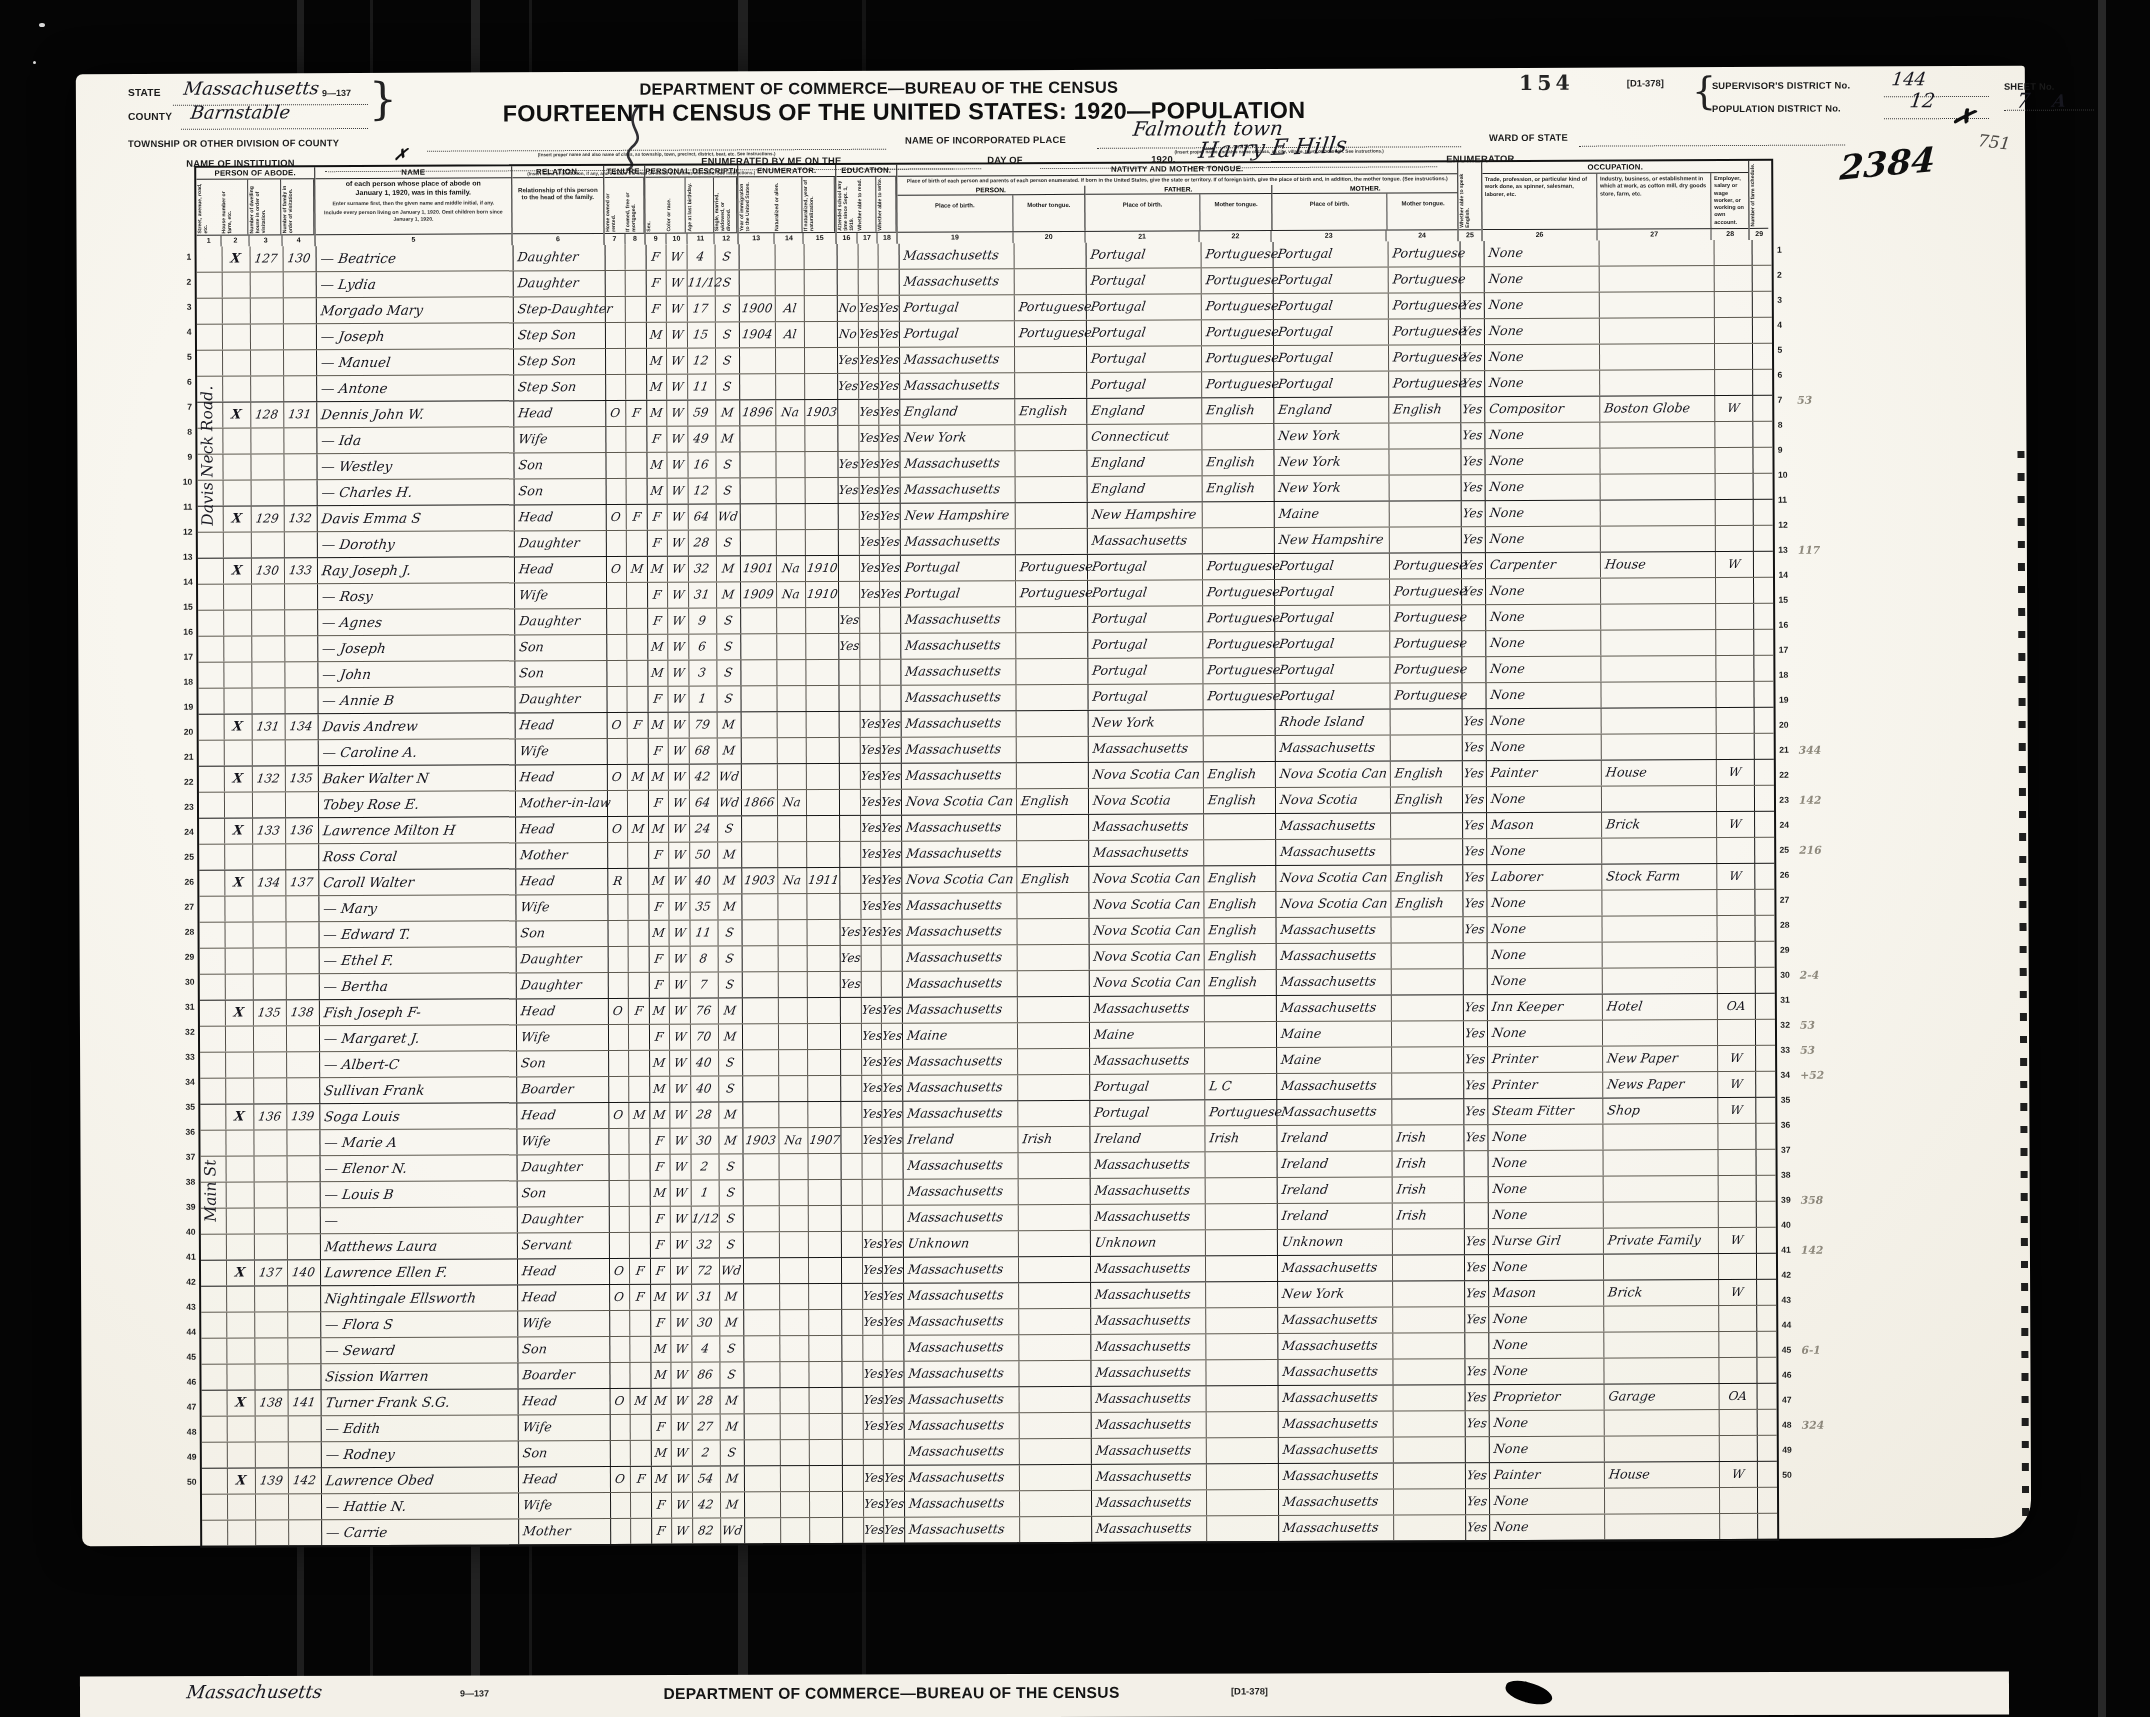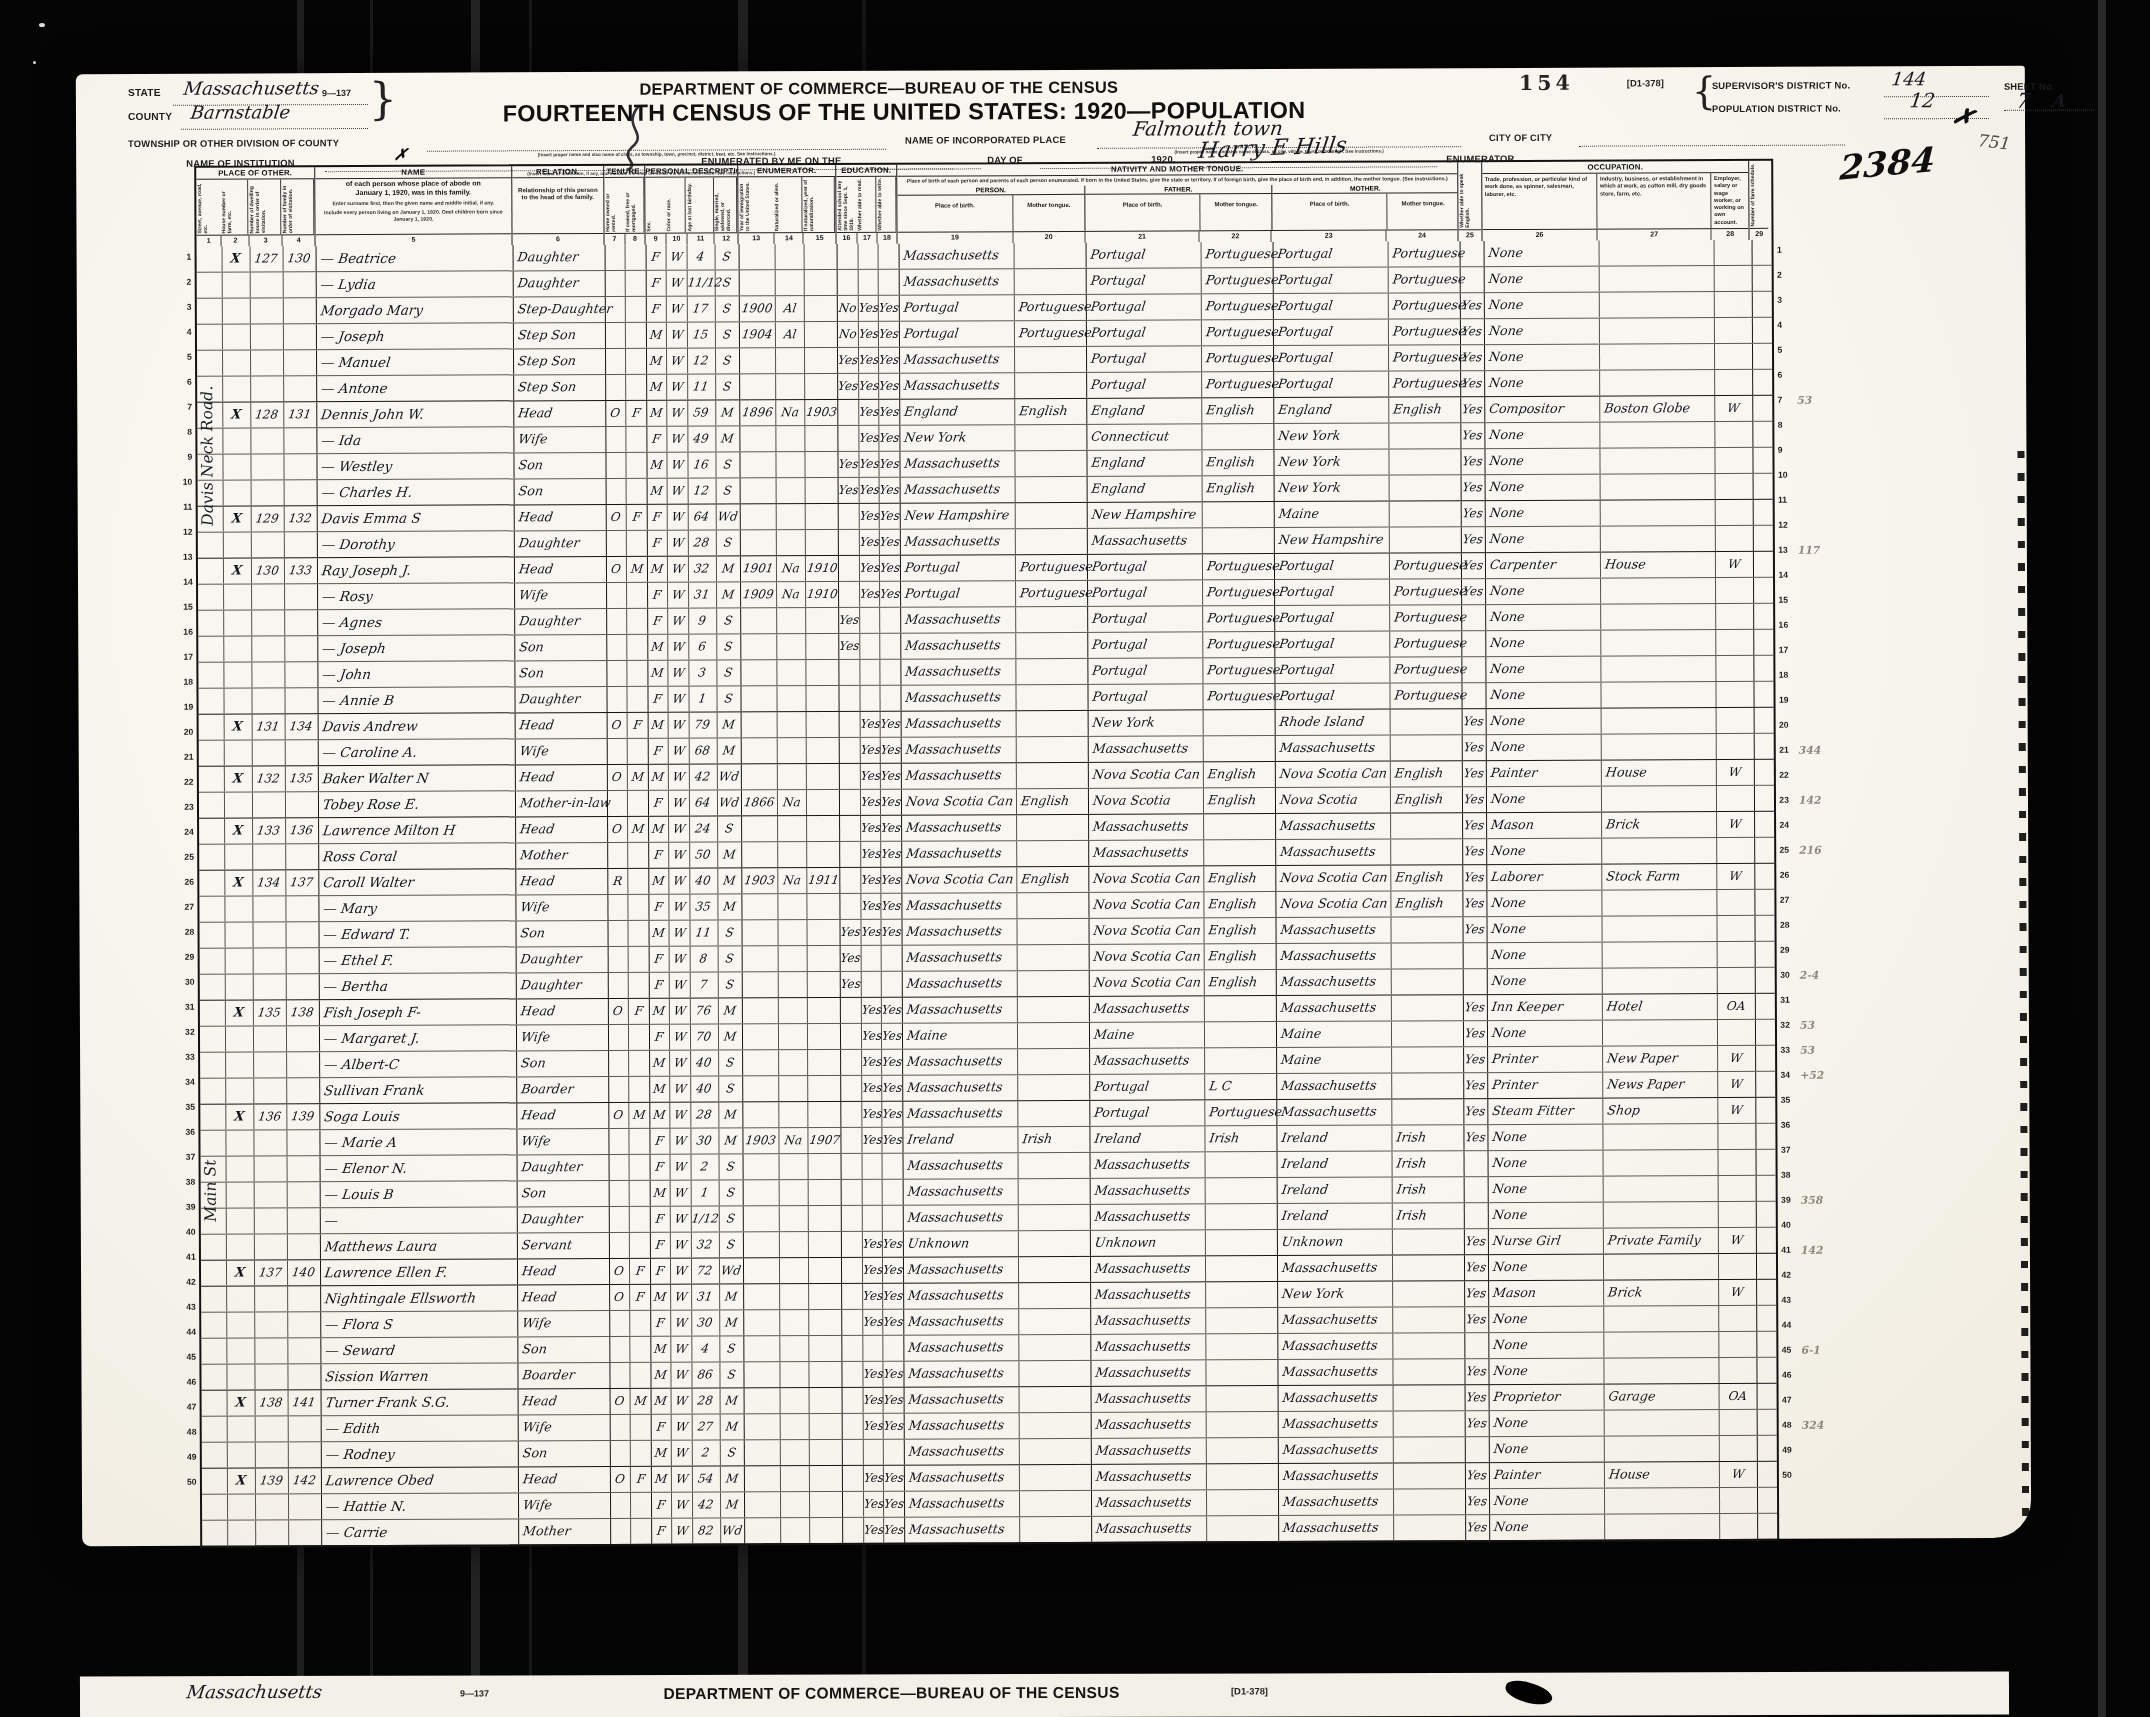--- a/index.html
+++ b/index.html
@@ -130,21 +130,21 @@
       <div class="note" style="left:351px;top:80px;width:459px;">(Insert proper name and also name of class, as township, town, precinct, district, beat, etc.  See instructions.)</div>
       <svg class="swash" style="left:531px;top:33px;" width="57" height="66" viewBox="0 0 70 80">
           <path d="M38,2 C18,28 52,34 30,52 C16,66 40,70 26,79" fill="none" stroke="#1a1a1f" stroke-width="3.2" stroke-linecap="round" opacity="0.9"></path>
         </svg>
 
       <span class="lab" style="left:829px;top:64px;">NAME OF INCORPORATED PLACE</span>
       <span class="hwb" style="left:1057px;top:48px;font-size:19.7px;">Falmouth town</span>
       <i class="ul" style="left:1021px;top:78px;width:364px;"></i>
       <div class="note" style="left:1021px;top:80px;width:364px;">(Insert proper name and also name of class, as city, village, town, or borough.  See instructions.)</div>
 
-      <span class="lab" style="left:1413px;top:64px;">CITY OF CITY</span>
+      <span class="lab" style="left:1413px;top:64px;">WARD OF STATE</span>
       <i class="ul" style="left:1503px;top:78px;width:266px;"></i>
 
       <span class="lab" style="left:110px;top:84px;">NAME OF INSTITUTION</span>
       <i class="ul" style="left:249px;top:98px;width:628px;"></i>
       <div class="note" style="left:270px;top:99px;width:590px;">(Insert name of institution, if any, and indicate the lines on which the entries are made.  See instructions.)</div>
       <span class="hwb scrib" style="left:318px;top:72px;font-size:15.6px;">✗</span>
 
       <span class="lab" style="left:625px;top:84px;">ENUMERATED BY ME ON THE</span>
       <i class="ul" style="left:790px;top:98px;width:115px;"></i>
       <span class="lab" style="left:911px;top:84px;">DAY OF</span>
@@ -209,21 +209,21 @@
           <div class="nc">45</div>
           <div class="nc">46</div>
           <div class="nc">47</div>
           <div class="nc">48</div>
           <div class="nc">49</div>
           <div class="nc">50</div>
         </div>
         <div id="frame">
           <div class="hdrrow">
             <div class="g first" style="width: 118px;">
-              <div class="gt">PLACE OF OTHER.</div>
+              <div class="gt">PERSON OF ABODE.</div>
               <div class="gb">
                 <div class="vl first" style="width: 24.6px;">Street, avenue, road, etc.</div>
                 <div class="vl" style="width: 28px;">House number or farm, etc.</div>
                 <div class="vl" style="width: 33px;">Number of dwelling house in order of visitation.</div>
                 <div class="vl" style="width: 33px;">Number of family in order of visitation.</div>
               </div>
               <div class="gn">
                 <div class="first" style="width: 24.6px;">1</div>
                 <div style="width: 28px;">2</div>
                 <div style="width: 33px;">3</div>

